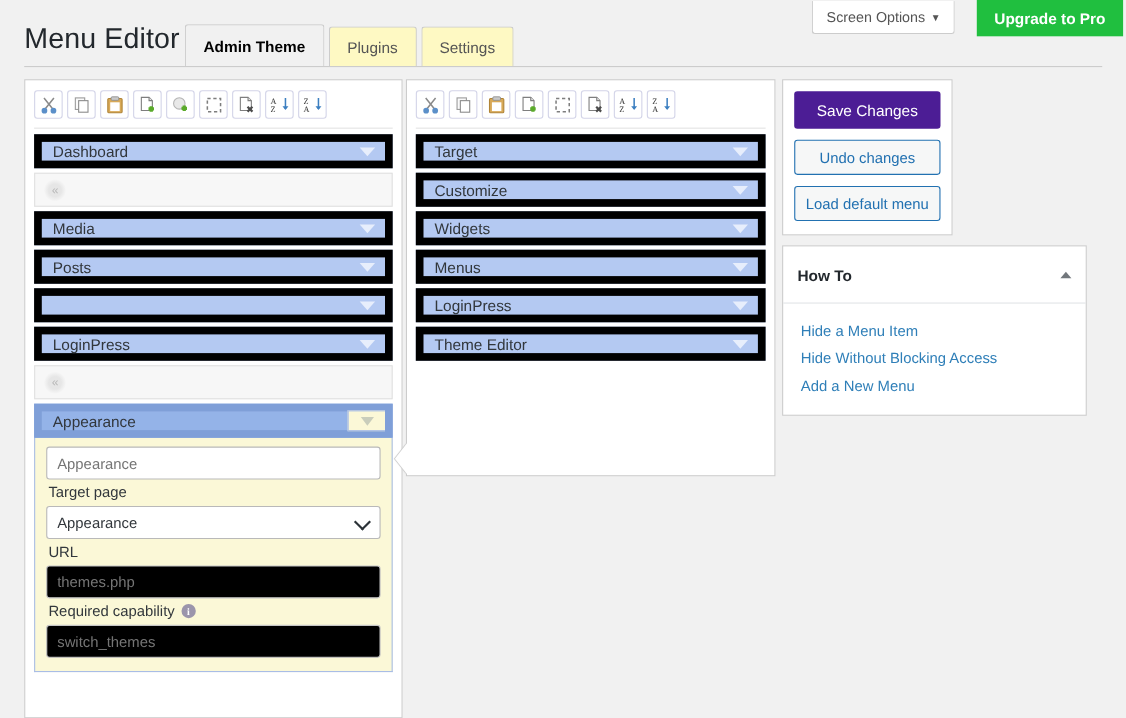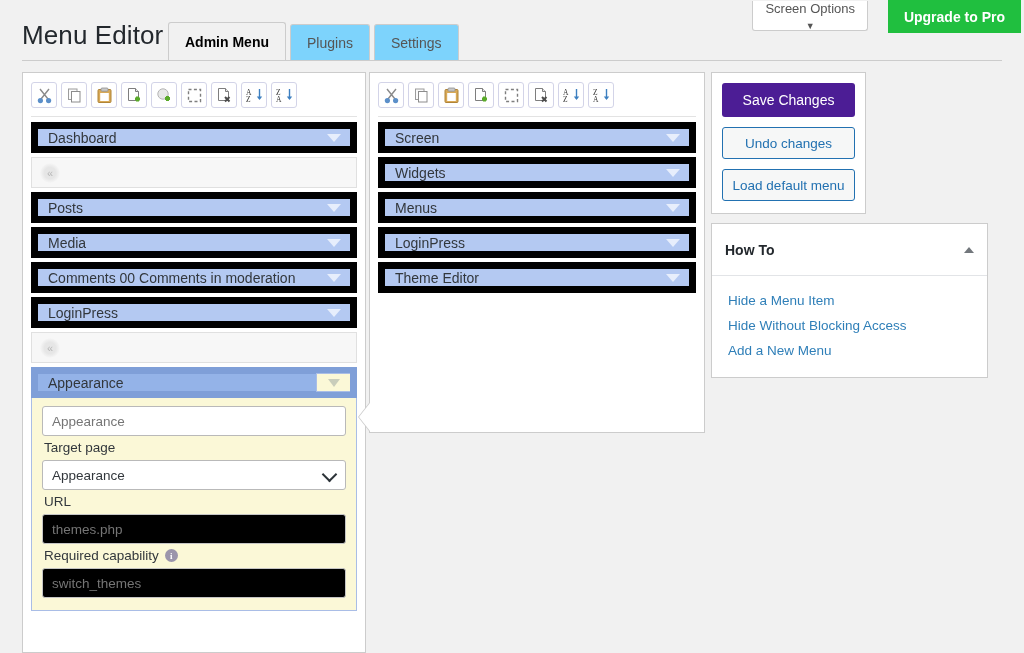--- a/index.html
+++ b/index.html
@@ -16,21 +16,20 @@
     position: absolute; top: 0; left: 0; width: 1024px; height: 60px;
   }
   .screen-options {
     position: absolute; top: 1px; right: 156px;
     height: 30px; padding: 0 12px;
     background: #fff; border: 1px solid #ccc; border-top: none;
     border-radius: 0 0 3px 3px;
     font-size: 13px; color: #555;
     display: flex; align-items: center; gap: 5px;
     cursor: pointer;
-    flex-direction: column;
   }
   .screen-options .caret { font-size: 9px; color: #555; }
   .upgrade-pro {
     position: absolute; top: 0; right: 3px;
     height: 33px; padding: 0 16px;
     background: #20bf3f; color: #fff;
     font-size: 14px; font-weight: bold;
     display: flex; align-items: center; justify-content: center;
     border: none; cursor: pointer;
     font-family: "Liberation Sans", sans-serif;
@@ -43,21 +42,21 @@
     letter-spacing: .1px;
   }
   .tabs {
     position: absolute; left: 168px; top: 22px;
     display: flex; align-items: flex-end; gap: 4px;
   }
   .tab {
     height: 36px; padding: 0 16px;
     display: flex; align-items: center;
     font-size: 14px; color: #555;
-    background: #7dd3fc; border: 1px solid #ccc; border-bottom: none;
+    background: #fef9c3; border: 1px solid #ccc; border-bottom: none;
     border-radius: 3px 3px 0 0;
     cursor: pointer; position: relative;
   }
   .tab.active {
     background: #f1f1f1; color: #000; font-weight: bold;
     border-color: #ccc;
     height: 38px;
   }
   .tabs-rule {
     position: absolute; left: 22px; top: 60px; width: 980px; height: 1px;
@@ -220,21 +219,21 @@
 <div class="topbar">
   <div class="screen-options">
     <span>Screen Options</span>
     <span class="caret">▼</span>
   </div>
   <button class="upgrade-pro">Upgrade to Pro</button>
 </div>
 
 <div class="page-title">Menu Editor</div>
 <div class="tabs">
-  <div class="tab active">Admin Menu</div>
+  <div class="tab active">Admin Theme</div>
   <div class="tab">Plugins</div>
   <div class="tab">Settings</div>
 </div>
 <div class="tabs-rule"></div>
 
 <div class="panel" id="menu-panel">
 
   <div class="toolbar">
     <div class="tb-btn">
       <svg width="17" height="17" viewBox="0 0 17 17">
@@ -303,29 +302,28 @@
     <div class="mrow">
       <span>Dashboard</span>
       <span class="caret"></span>
     </div>
 
     <div class="sep-row">
       <span class="sep-dot">«</span>
     </div>
 
     <div class="mrow">
+      <span>Media</span>
+      <span class="caret"></span>
+    </div>
+    <div class="mrow">
       <span>Posts</span>
       <span class="caret"></span>
     </div>
     <div class="mrow">
-      <span>Media</span>
-      <span class="caret"></span>
-    </div>
-    <div class="mrow">
-      <span>Comments 00 Comments in moderation</span>
       <span class="caret"></span>
     </div>
     <div class="mrow">
       <span>LoginPress</span>
       <span class="caret"></span>
     </div>
 
     <div class="sep-row">
       <span class="sep-dot">«</span>
     </div>
@@ -414,21 +412,25 @@
         <text x="1" y="7.5" font-family="Liberation Serif, serif" font-size="7.5" fill="#333">Z</text>
         <text x="1" y="15" font-family="Liberation Serif, serif" font-size="7.5" fill="#333">A</text>
         <path d="M14.5 2 v10" stroke="#3c7fc0" stroke-width="1.4"></path>
         <path d="M11.8 9.5 L14.5 13 L17.2 9.5" fill="#3c7fc0"></path>
       </svg>
     </div>
   </div>
 
   <div class="rows">
     <div class="mrow">
-      <span>Screen</span>
+      <span>Target</span>
+      <span class="caret"></span>
+    </div>
+    <div class="mrow">
+      <span>Customize</span>
       <span class="caret"></span>
     </div>
     <div class="mrow">
       <span>Widgets</span>
       <span class="caret"></span>
     </div>
     <div class="mrow">
       <span>Menus</span>
       <span class="caret"></span>
     </div>

